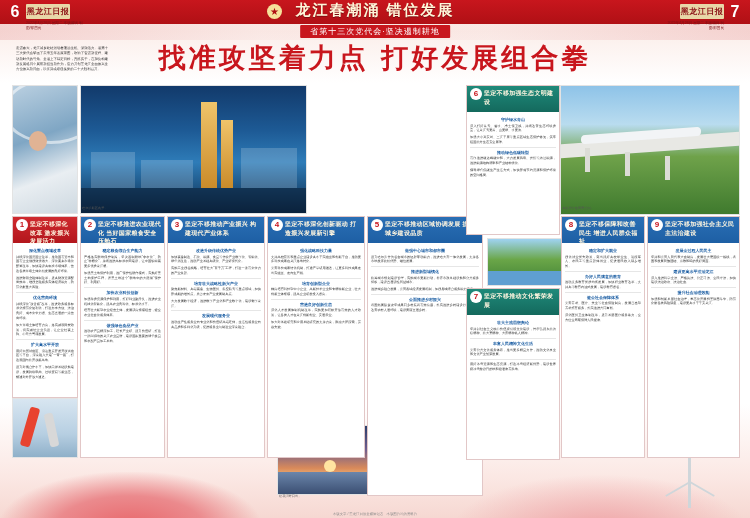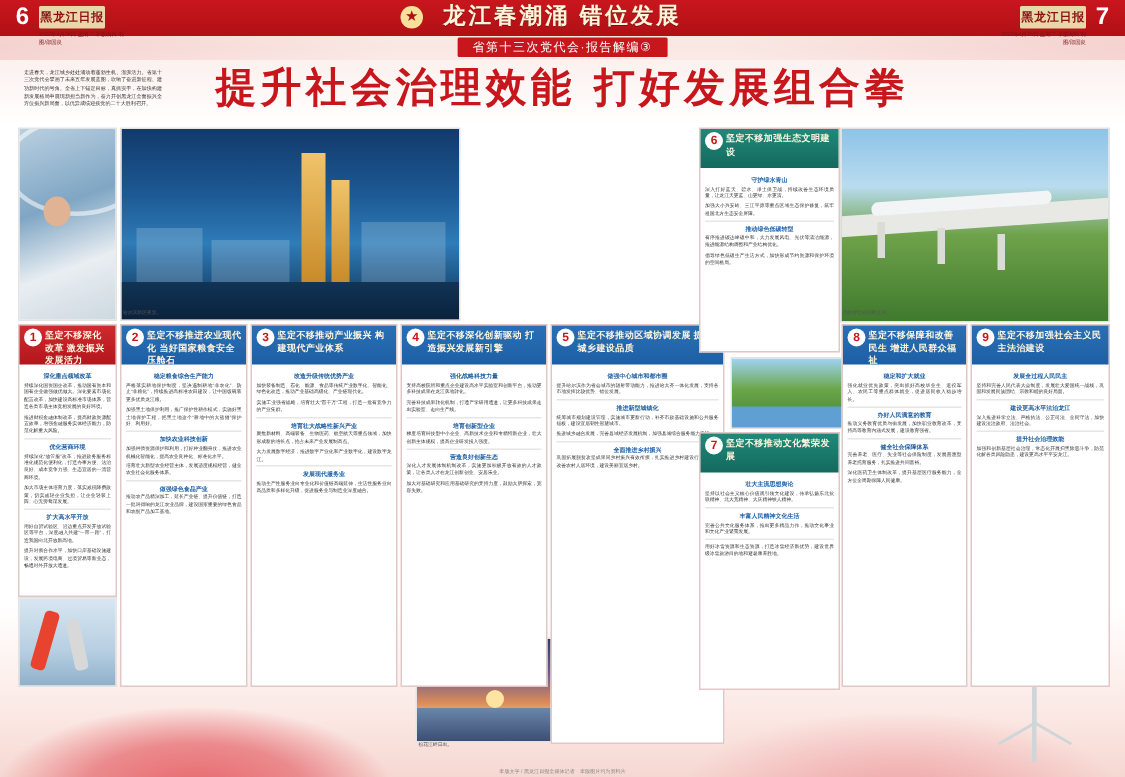--- a/index.html
+++ b/index.html
@@ -161,27 +161,27 @@
 
   <div class="masthead">
     <div class="pagenum-l">6</div>
     <div class="logo-l">黑龙江日报</div>
     <div class="emblem">★</div>
     <div class="center-title">龙江春潮涌 错位发展</div>
     <div class="logo-r">黑龙江日报</div>
     <div class="pagenum-r">7</div>
   </div>
   <div class="ribbon"></div>
-  <div class="subline">省第十三次党代会·报告解编③</div>
+  <div class="subline">省第十三次党代会·坚决遏制耕地</div>
   <div class="mast-meta-l">2022年4月26日 星期二
 本版编辑 制图/邵国良</div>
   <div class="mast-meta-r">2022年4月26日 星期二
 本版编辑 制图/邵国良</div>
 
-  <div class="headline">提升社会治理效能 打好发展组合拳</div>
+  <div class="headline">找准攻坚着力点 打好发展组合拳</div>
   <div class="lead-box">走进春天，龙江城乡处处涌动着蓬勃生机、澎湃活力。省第十三次党代会擘画了未来五年发展蓝图，吹响了奋进新征程、建功新时代的号角。全省上下锚定目标，真抓实干，在加快构建新发展格局中展现新担当新作为，奋力开创黑龙江全面振兴全方位振兴新局面，以优异成绩迎接党的二十大胜利召开。</div>
 
   <div class="photo ph-worker">
     <div class="arc"></div>
     <div class="head"></div>
     <div class="figure"></div>
   </div>
 
   <div class="photo ph-city">
     <div class="tower" style="left:120px;top:16px;width:16px;height:86px;"></div>

